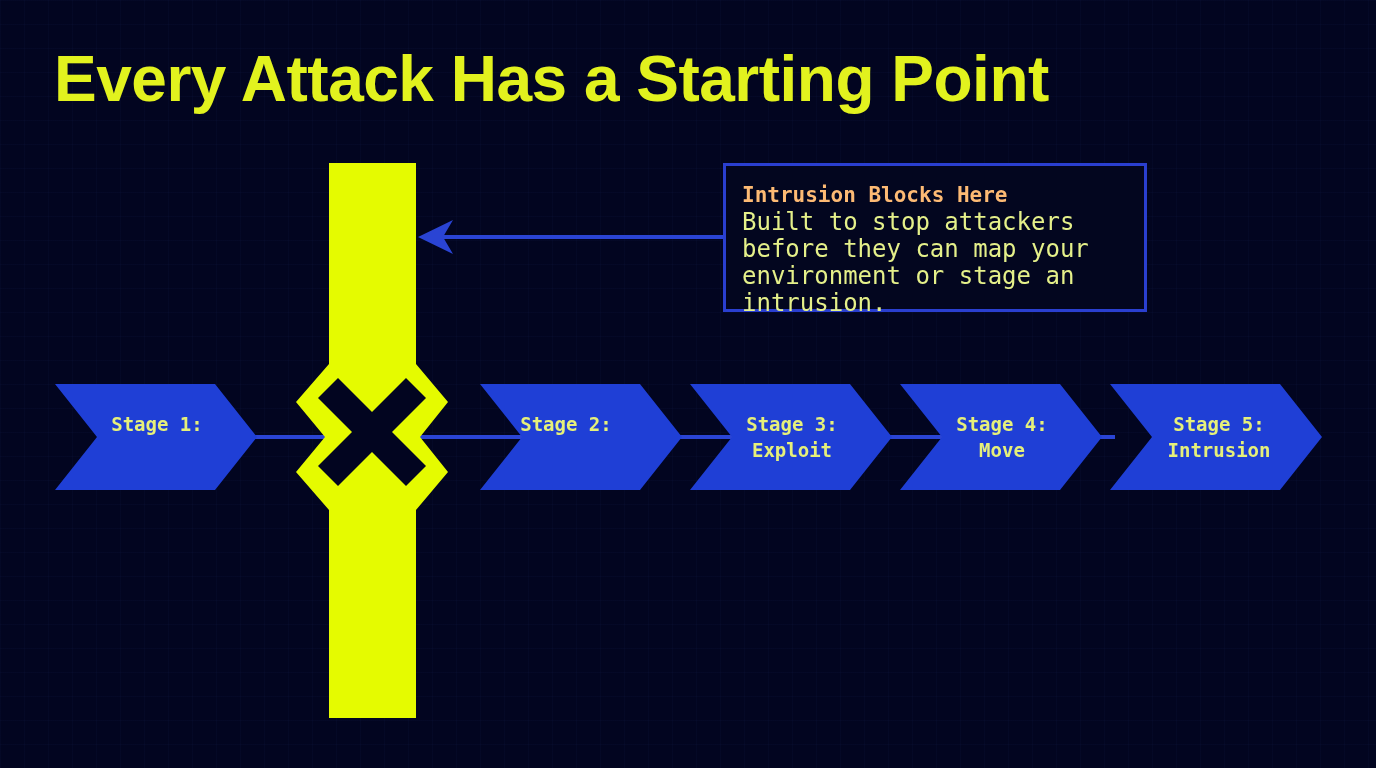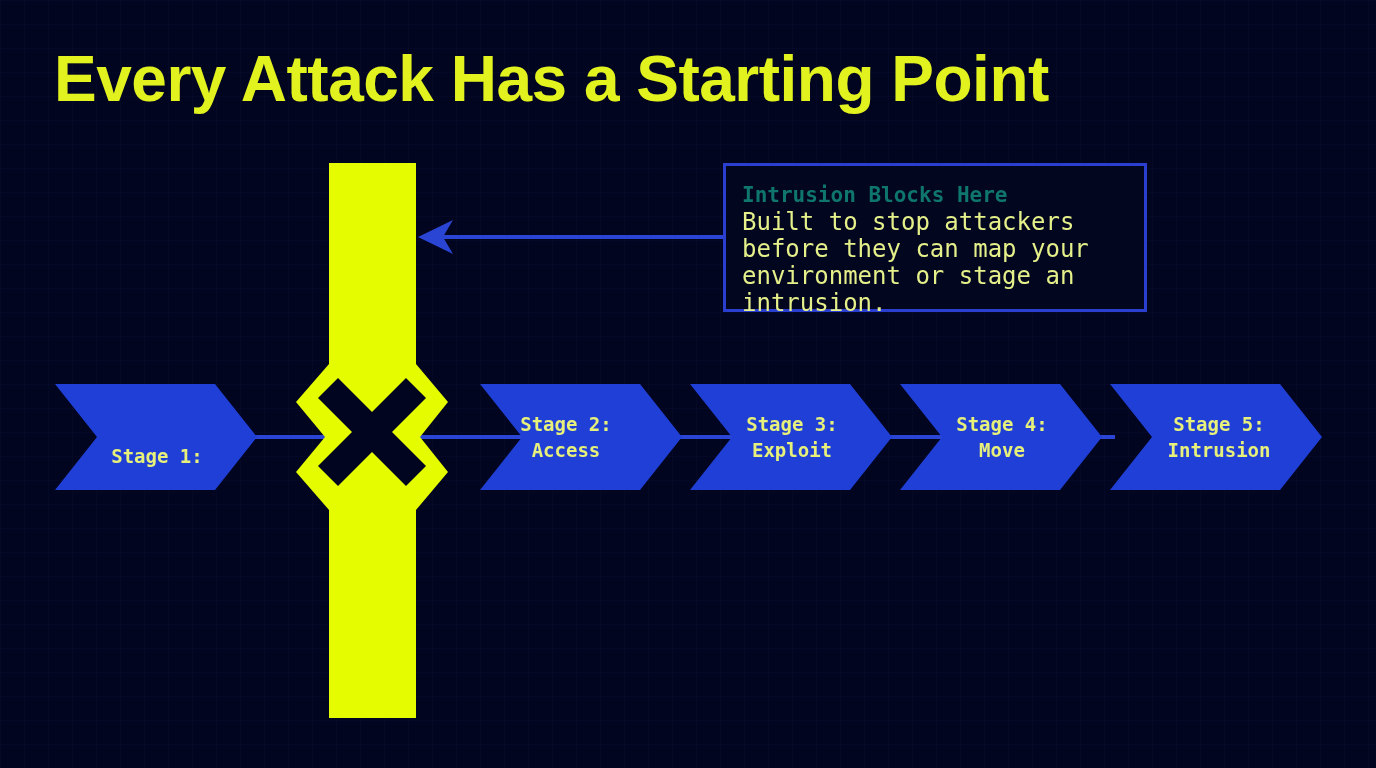--- a/index.html
+++ b/index.html
@@ -23,21 +23,21 @@
     .callout {
       position: absolute; left: 723px; top: 163px;
       width: 418px; height: 143px;
       border: 3px solid #2a3fd0;
       box-sizing: content-box;
       background: #03061f;
     }
     .callout-title {
       position: absolute; left: 16px; top: 17px;
       font-family: "DejaVu Sans Mono", monospace; font-weight: 700;
-      font-size: 21px; color: #0f766e; white-space: nowrap;
+      font-size: 21px; color: #fdba74; white-space: nowrap;
     }
     .callout-body {
       position: absolute; left: 16px; top: 43px; width: 400px;
       font-family: "DejaVu Sans Mono", monospace;
       font-size: 24px; line-height: 27px; color: #e5f08a;
     }
     .stage-label {
       position: absolute;
       font-family: "DejaVu Sans Mono", monospace; font-weight: 700;
       font-size: 19px; line-height: 26px; color: #e6f07a;
@@ -68,26 +68,25 @@
 
   <line x1="724" y1="237" x2="440" y2="237" stroke="#2a44d4" stroke-width="4"></line>
   <polygon fill="#2a44d4" points="418,237 453,220 443,237 453,254"></polygon>
 </svg>
 
 <div class="callout">
   <div class="callout-title">Intrusion Blocks Here</div>
   <div class="callout-body">Built to stop attackers before they can map your environment or stage an intrusion.</div>
 </div>
 
-<div class="stage-label" style="left:57px; top:411px;margin-top:32px;">
+<div class="stage-label" style="left:57px; top:411px;">
   <div>Stage 1:</div>
 </div>
 <div class="stage-label" style="left:466px; top:411px;">
   <div>Stage 2:</div>
-  <div>Access</div>
 </div>
 <div class="stage-label" style="left:692px; top:411px;">
   <div>Stage 3:</div>
   <div>Exploit</div>
 </div>
 <div class="stage-label" style="left:902px; top:411px;">
   <div>Stage 4:</div>
   <div>Move</div>
 </div>
 <div class="stage-label" style="left:1119px; top:411px;">

